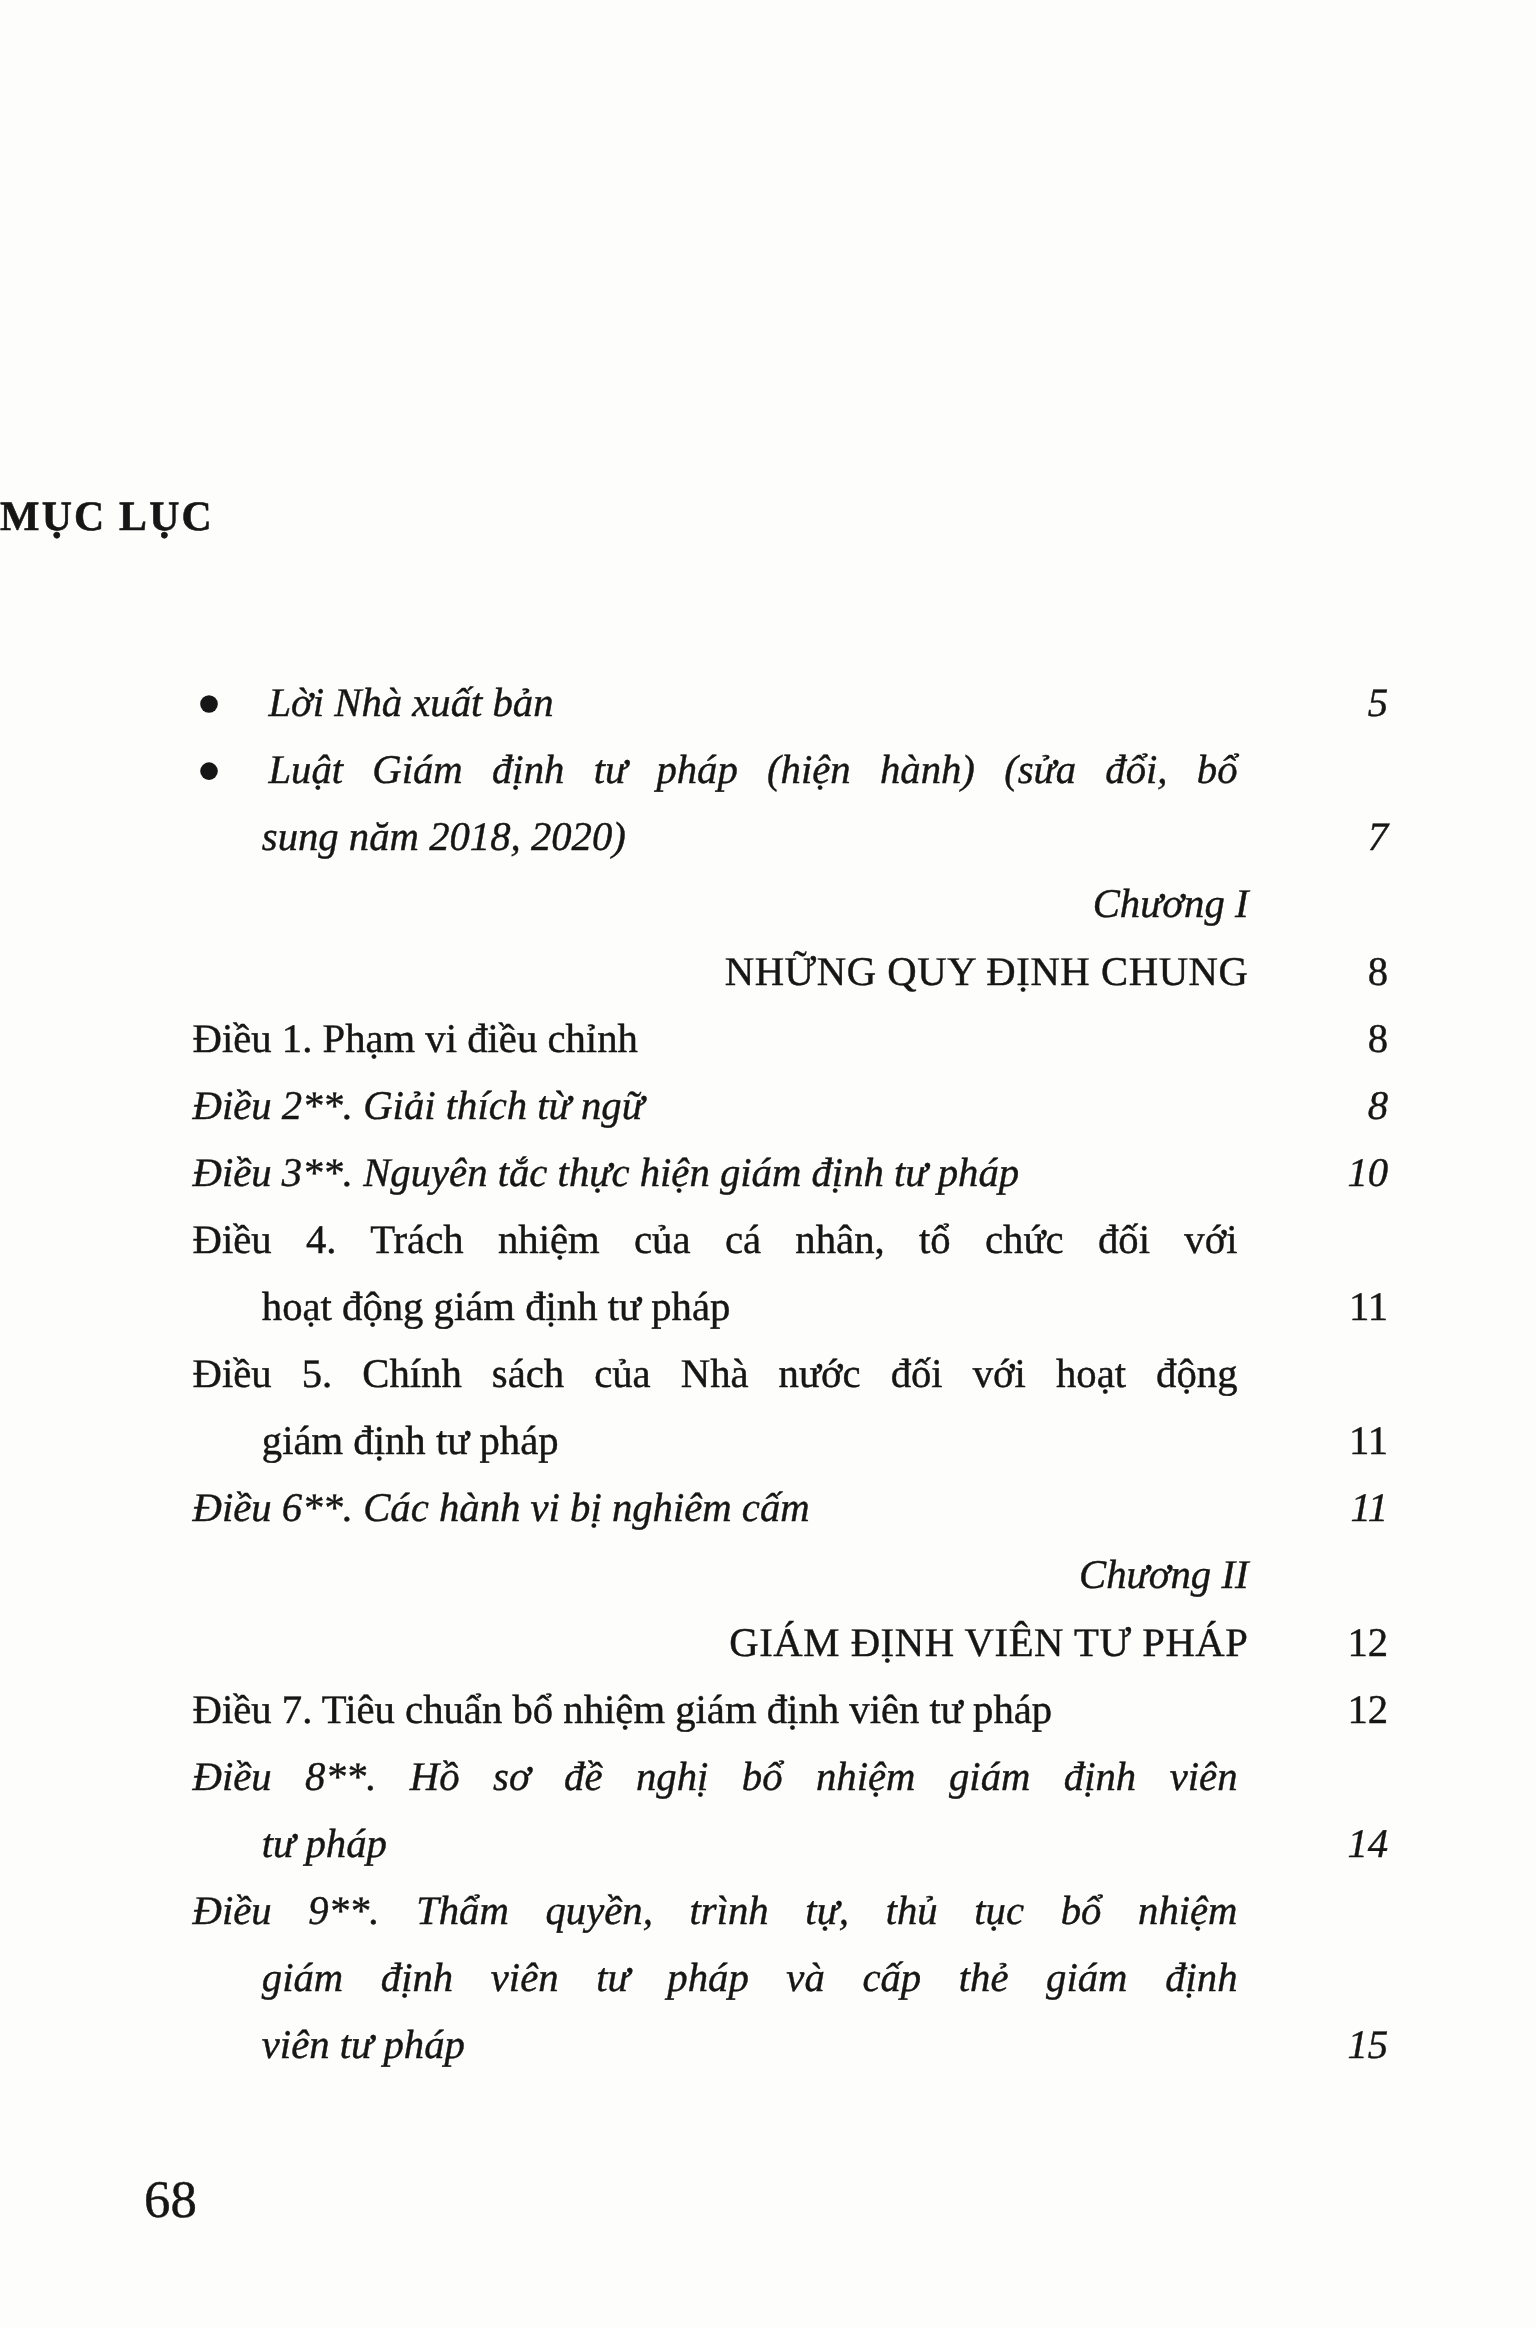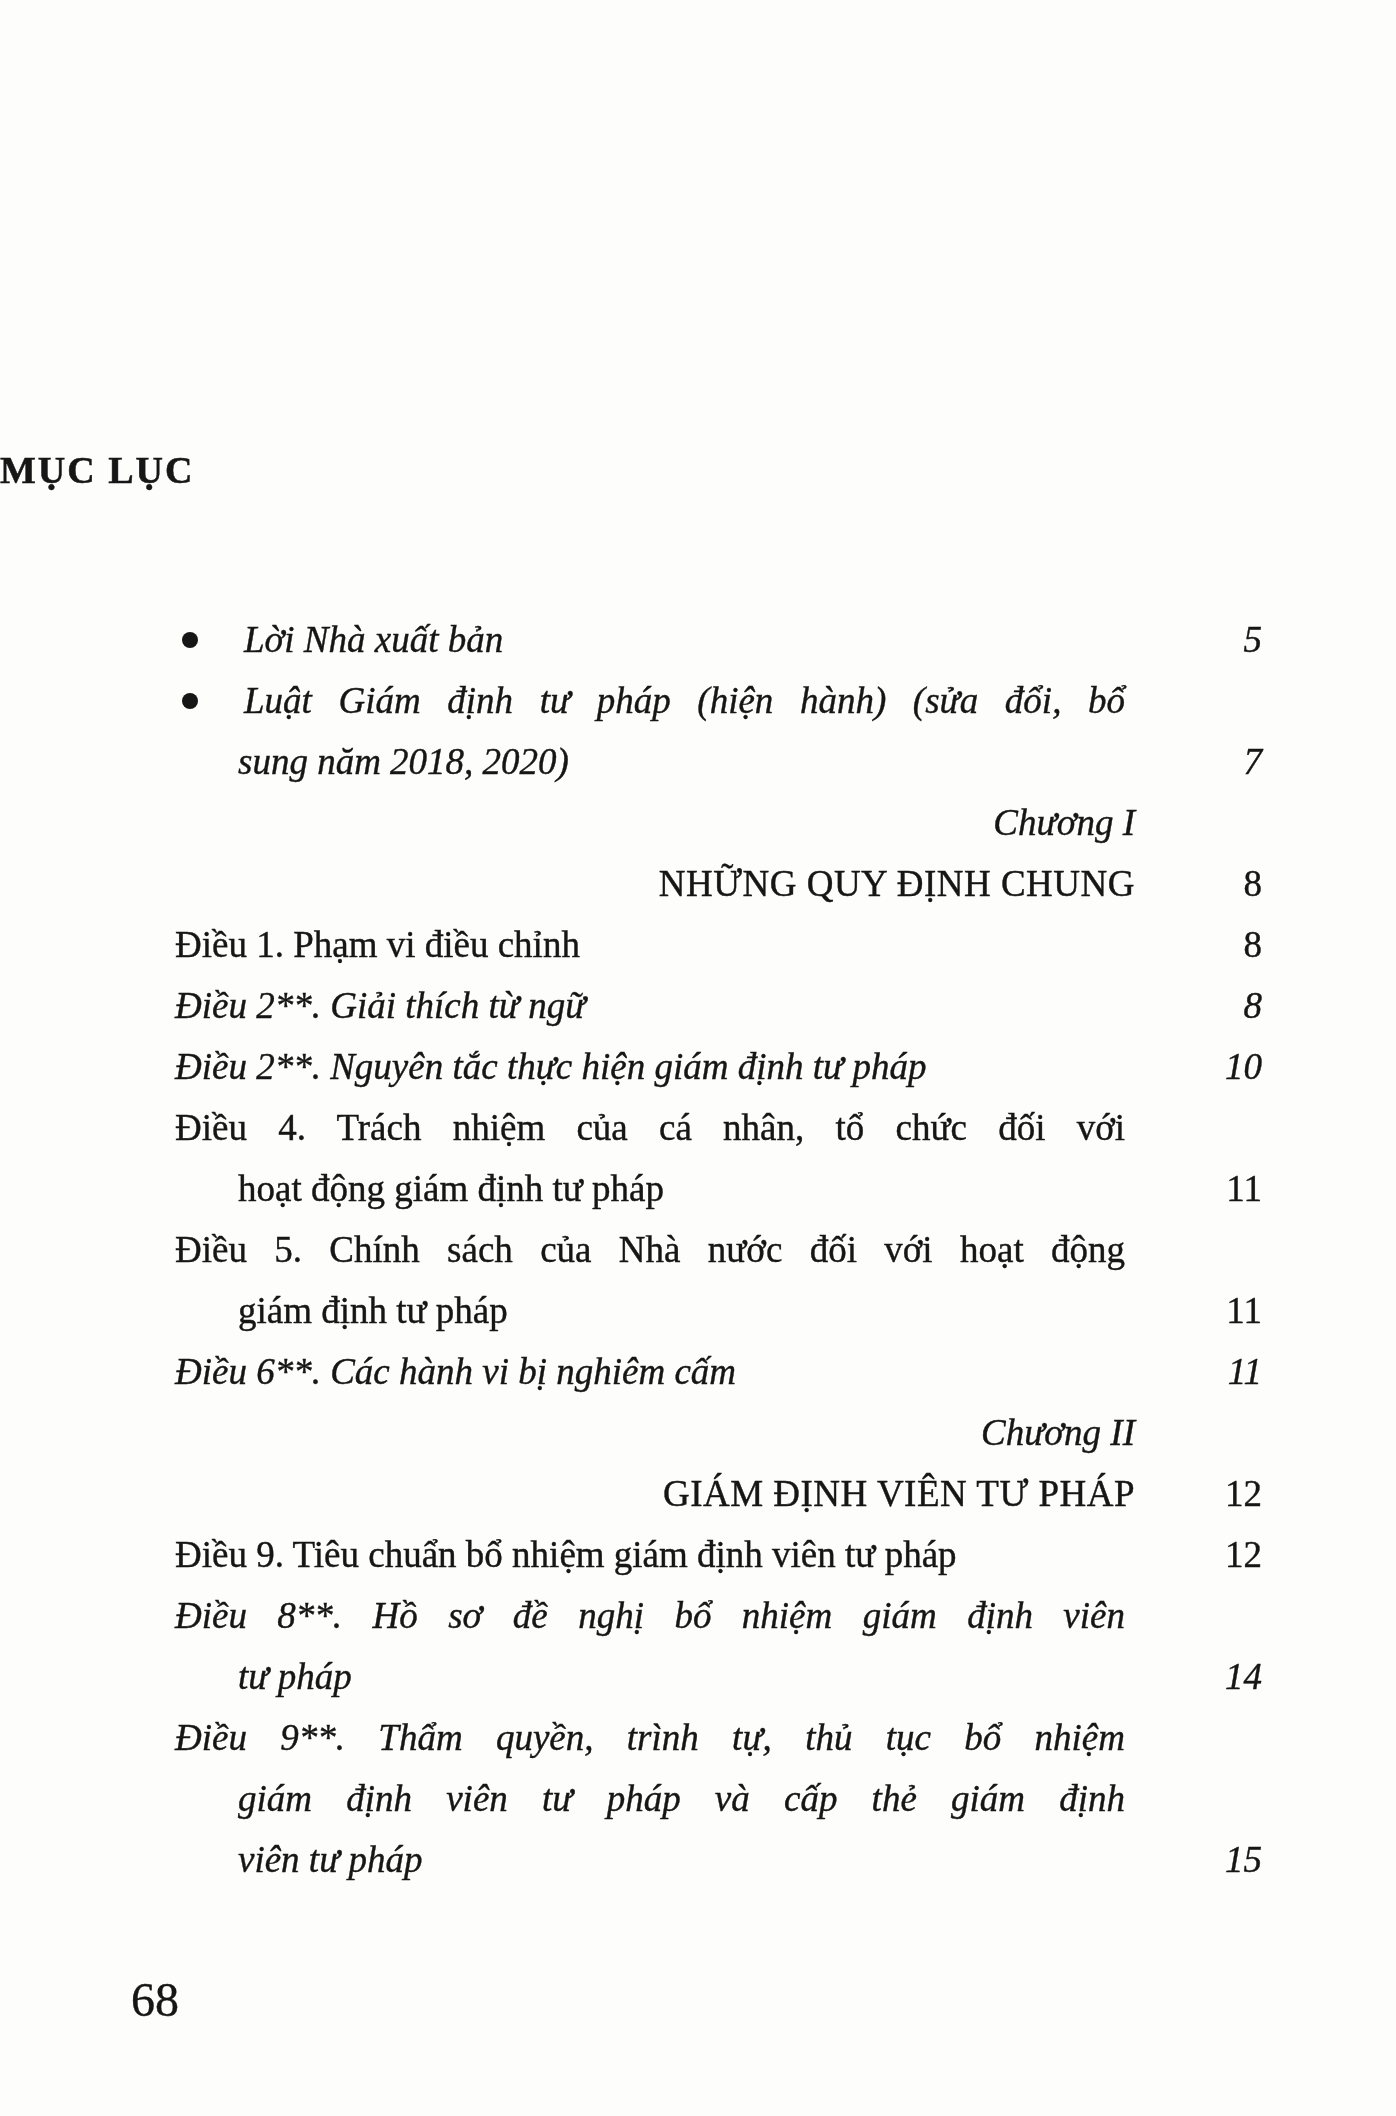--- a/index.html
+++ b/index.html
@@ -92,34 +92,34 @@
       <div class="row cont italic"><span class="text">sung năm 2018, 2020)</span><span class="pg">7</span></div>
       <div class="row chapter italic">
         <span class="text">Chương I</span>
       </div>
       <div class="row section">
         <span class="text">NHỮNG QUY ĐỊNH CHUNG</span>
         <span class="pg">8</span>
       </div>
       <div class="row entry"><span class="text">Điều 1. Phạm vi điều chỉnh</span><span class="pg">8</span></div>
       <div class="row entry italic"><span class="text">Điều 2**. Giải thích từ ngữ</span><span class="pg">8</span></div>
-      <div class="row entry italic"><span class="text">Điều 2**. Nguyên tắc thực hiện giám định tư pháp</span><span class="pg">10</span></div>
+      <div class="row entry italic"><span class="text">Điều 3**. Nguyên tắc thực hiện giám định tư pháp</span><span class="pg">10</span></div>
       <div class="row entry just"><span class="text">Điều 4. Trách nhiệm của cá nhân, tổ chức đối với</span></div>
       <div class="row cont"><span class="text">hoạt động giám định tư pháp</span><span class="pg">11</span></div>
       <div class="row entry just"><span class="text">Điều 5. Chính sách của Nhà nước đối với hoạt động</span></div>
       <div class="row cont"><span class="text">giám định tư pháp</span><span class="pg">11</span></div>
       <div class="row entry italic"><span class="text">Điều 6**. Các hành vi bị nghiêm cấm</span><span class="pg">11</span></div>
       <div class="row chapter italic">
         <span class="text">Chương II</span>
       </div>
       <div class="row section">
         <span class="text">GIÁM ĐỊNH VIÊN TƯ PHÁP</span>
         <span class="pg">12</span>
       </div>
-      <div class="row entry"><span class="text">Điều 9. Tiêu chuẩn bổ nhiệm giám định viên tư pháp</span><span class="pg">12</span></div>
+      <div class="row entry"><span class="text">Điều 7. Tiêu chuẩn bổ nhiệm giám định viên tư pháp</span><span class="pg">12</span></div>
       <div class="row entry italic just"><span class="text">Điều 8**. Hồ sơ đề nghị bổ nhiệm giám định viên</span></div>
       <div class="row cont italic"><span class="text">tư pháp</span><span class="pg">14</span></div>
       <div class="row entry italic just"><span class="text">Điều 9**. Thẩm quyền, trình tự, thủ tục bổ nhiệm</span></div>
       <div class="row cont italic just"><span class="text">giám định viên tư pháp và cấp thẻ giám định</span></div>
       <div class="row cont italic"><span class="text">viên tư pháp</span><span class="pg">15</span></div>
     </div>
 
   <div class="folio">68</div>
 
 </div>

